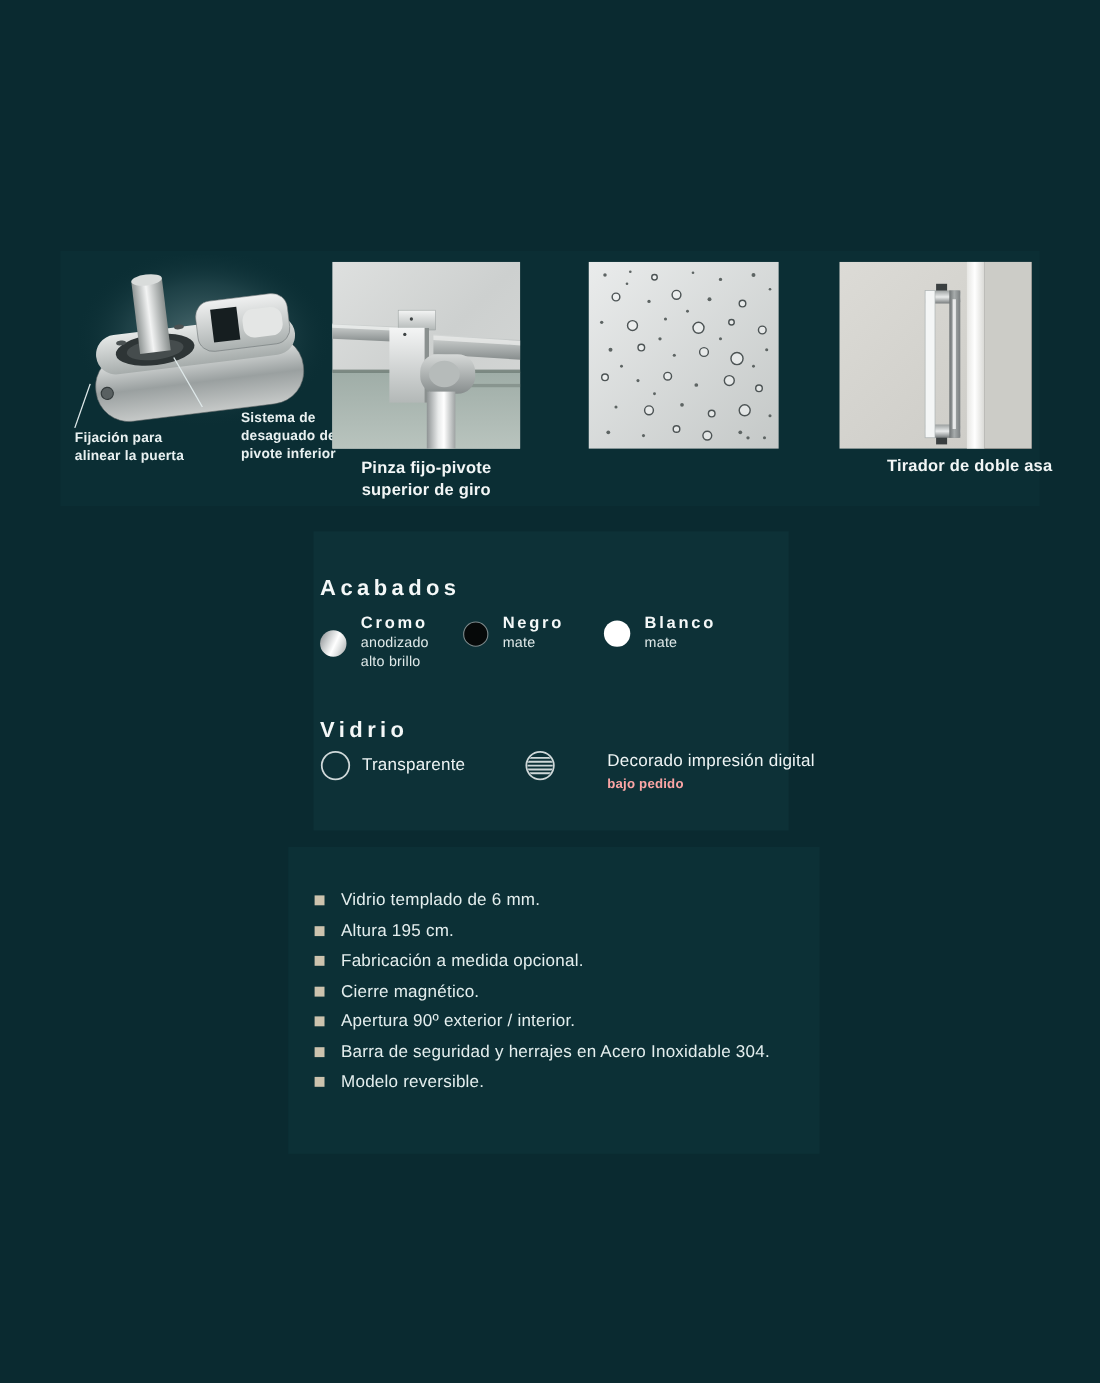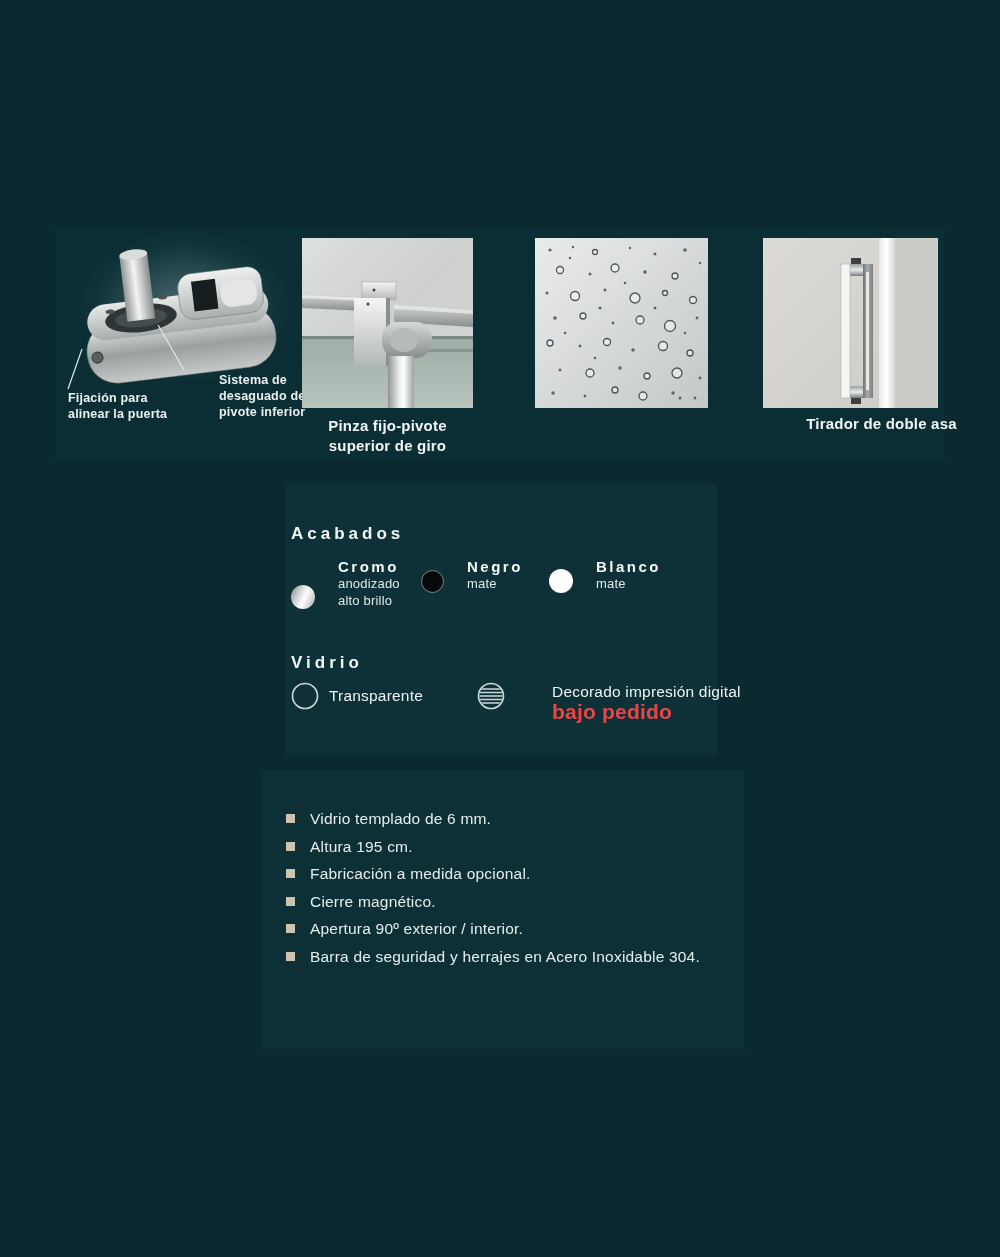--- a/index.html
+++ b/index.html
@@ -17,35 +17,35 @@
   .photo{position:absolute;display:block;}
   .caption{
     position:absolute;text-align:center;font-weight:bold;font-size:15px;
     line-height:20px;color:#f2f6f6;white-space:pre-line;letter-spacing:0.2px;
   }
   .pivot-label{
     position:absolute;font-weight:bold;font-size:12.5px;line-height:16px;
     color:#e9f1f1;white-space:pre-line;letter-spacing:0.2px;
   }
   .section-title{
-    position:absolute;font-weight:bold;font-size:17px;letter-spacing:4px;
+    position:absolute;font-weight:bold;font-size:20px;letter-spacing:4px;
     color:#f4f8f8;
   }
-  .finish-option{position:absolute;display:flex;gap:23px;align-items:flex-end;}
+  .finish-option{position:absolute;display:flex;gap:13px;align-items:center;}
   .swatch{width:24px;height:24px;border-radius:50%;flex:0 0 auto;margin-top:1px;}
   .swatch.chrome{background:linear-gradient(115deg,#84878a 0%,#c9cccd 30%,#ffffff 55%,#e3e5e5 70%,#9fa3a4 100%);}
   .swatch.black-matte{background:#060909;border:1.5px solid #7d8a8c;width:21px;height:21px;}
   .swatch.white-matte{background:#ffffff;}
   .finish-name{font-weight:bold;font-size:15px;letter-spacing:2.5px;color:#f4f8f8;line-height:15px;}
   .finish-sub{font-size:13px;line-height:16.5px;color:#dfe9e9;white-space:pre-line;margin-top:2px;letter-spacing:0.2px;}
   .glass-option{position:absolute;display:flex;gap:10px;align-items:flex-start;}
   .glass-icon{flex:0 0 auto;}
   .glass-name{font-size:15.5px;color:#eef4f4;line-height:20px;margin-top:4px;letter-spacing:0.2px;}
   .glass-name.two-line{margin-top:0;}
-  .glass-sub{font-size:21px;font-weight:bold;color:#ef4444;line-height:20px;letter-spacing:0.2px;}
+  .glass-sub{font-size:12px;font-weight:bold;color:#fca5a5;line-height:20px;letter-spacing:0.2px;}
   .specs{position:absolute;left:286px;top:800px;display:flex;flex-direction:column;gap:10.5px;margin-top:10px;}
   .spec-row{display:flex;align-items:flex-start;gap:15px;}
   .spec-bullet{width:9px;height:9px;background:#cdc3ae;margin-top:4px;flex:0 0 auto;}
   .spec-text{font-size:15.5px;line-height:17px;color:#e4eeee;letter-spacing:0.2px;}
 </style>
 </head>
 <body>
 
 <div class="page">
 
@@ -325,15 +325,19 @@
       <span class="spec-text">Cierre magnético.</span>
     </div>
     <div class="spec-row">
       <span class="spec-bullet"></span>
       <span class="spec-text">Apertura 90º exterior / interior.</span>
     </div>
     <div class="spec-row">
       <span class="spec-bullet"></span>
       <span class="spec-text">Barra de seguridad y herrajes en Acero Inoxidable 304.</span>
     </div>
+    <div class="spec-row">
+      <span class="spec-bullet"></span>
+      <span class="spec-text">Modelo reversible.</span>
+    </div>
   </div>
 
 </div>
 
 </body></html>

